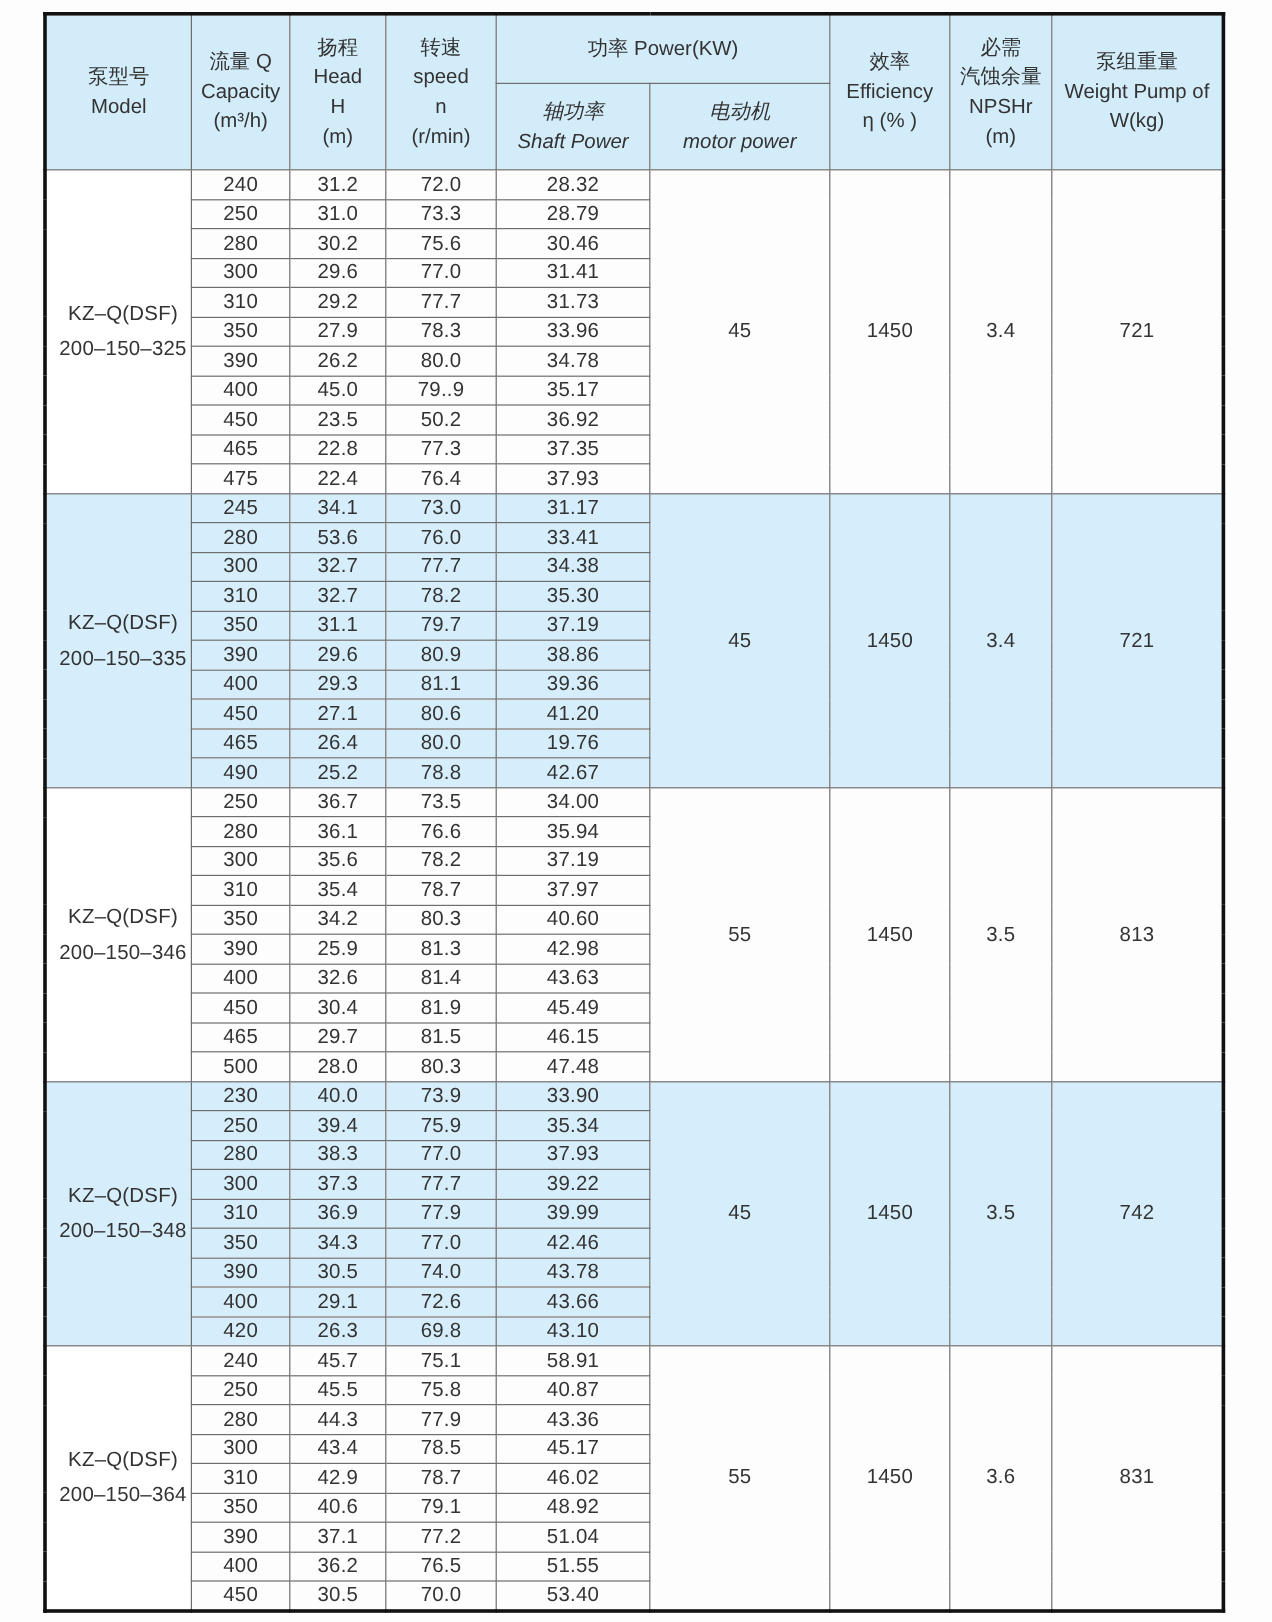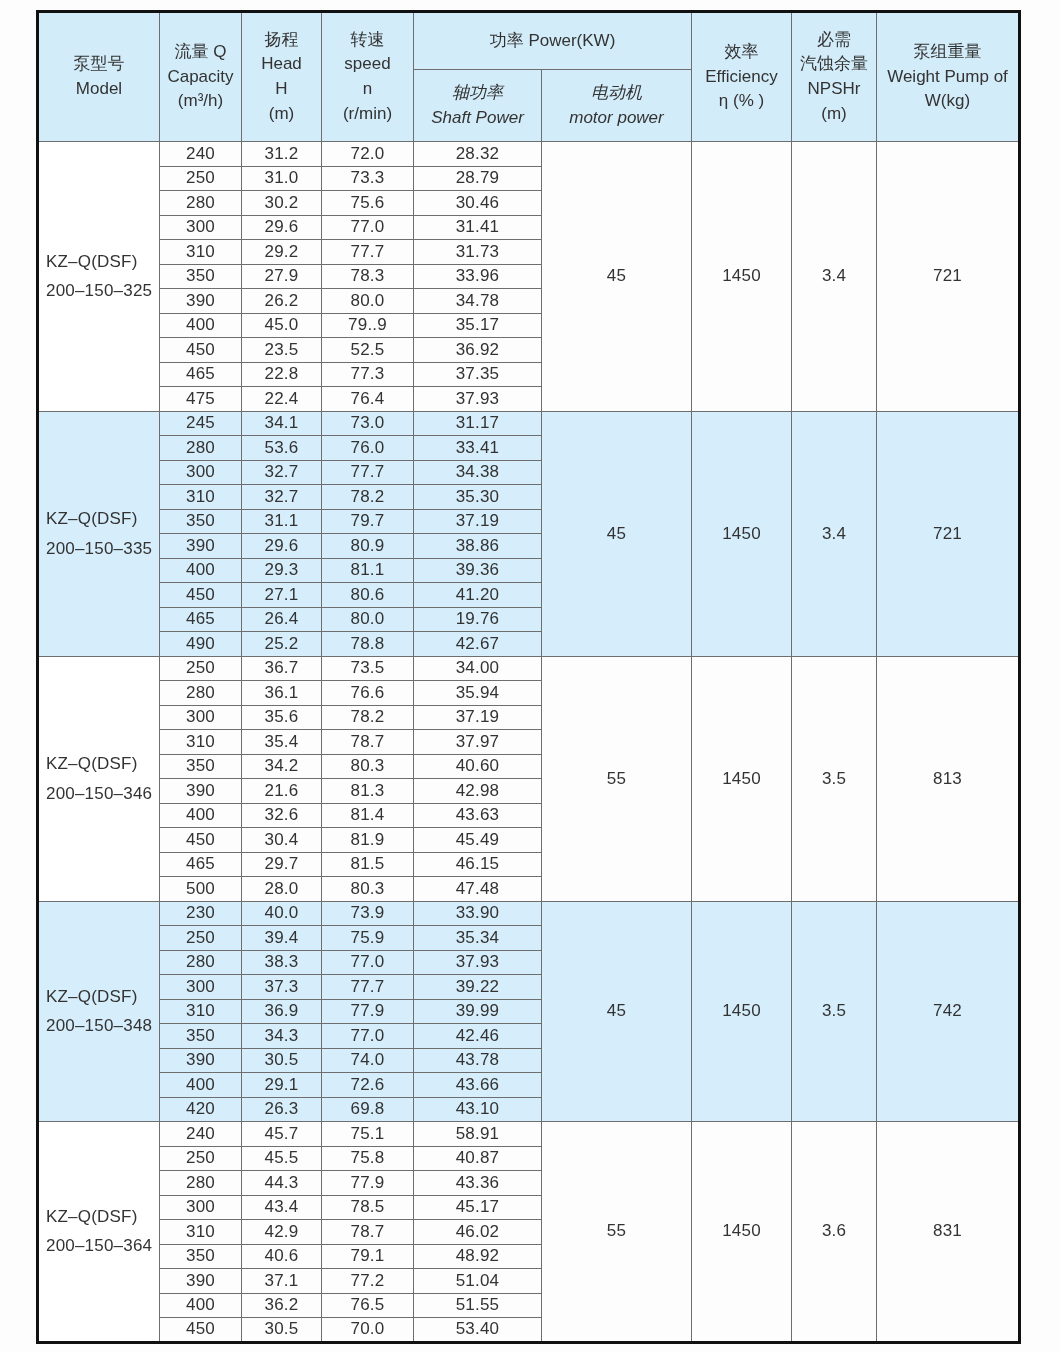--- a/index.html
+++ b/index.html
@@ -47,21 +47,21 @@
   }
   th.power-group { height: 58px; }
   tr.subhead th { height: 72px; font-style: italic; }
   tbody tr { height: 24.5px; }
   tbody td {
     font-size: 17px;
     letter-spacing: 0.2px;
   }
   tbody tr.hl td { background: var(--hl-bg); }
   td.model-cell {
-    text-align: left;
+    text-align: center;
     padding-left: 7px;
     white-space: pre-line;
     line-height: 1.75;
     font-size: 17px;
     background: #ffffff;
   }
   tbody tr.hl td.model-cell { background: var(--hl-bg); }
 </style>
 </head>
 <body>
@@ -164,21 +164,21 @@
         </tr>
         <tr>
           <td>400</td>
           <td>45.0</td>
           <td>79..9</td>
           <td>35.17</td>
         </tr>
         <tr>
           <td>450</td>
           <td>23.5</td>
-          <td>52.5</td>
+          <td>50.2</td>
           <td>36.92</td>
         </tr>
         <tr>
           <td>465</td>
           <td>22.8</td>
           <td>77.3</td>
           <td>37.35</td>
         </tr>
         <tr>
           <td>475</td>
@@ -283,21 +283,21 @@
           <td>37.97</td>
         </tr>
         <tr>
           <td>350</td>
           <td>34.2</td>
           <td>80.3</td>
           <td>40.60</td>
         </tr>
         <tr>
           <td>390</td>
-          <td>21.6</td>
+          <td>25.9</td>
           <td>81.3</td>
           <td>42.98</td>
         </tr>
         <tr>
           <td>400</td>
           <td>32.6</td>
           <td>81.4</td>
           <td>43.63</td>
         </tr>
         <tr>

